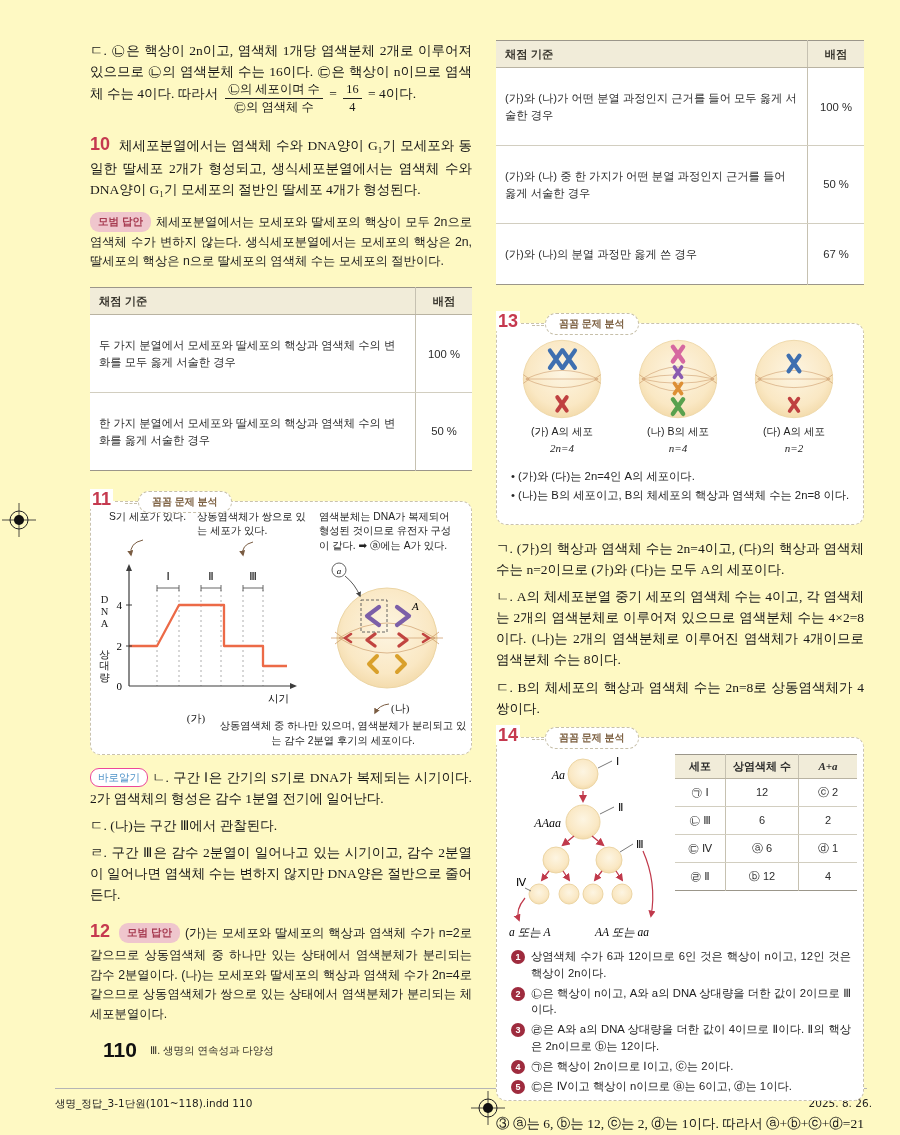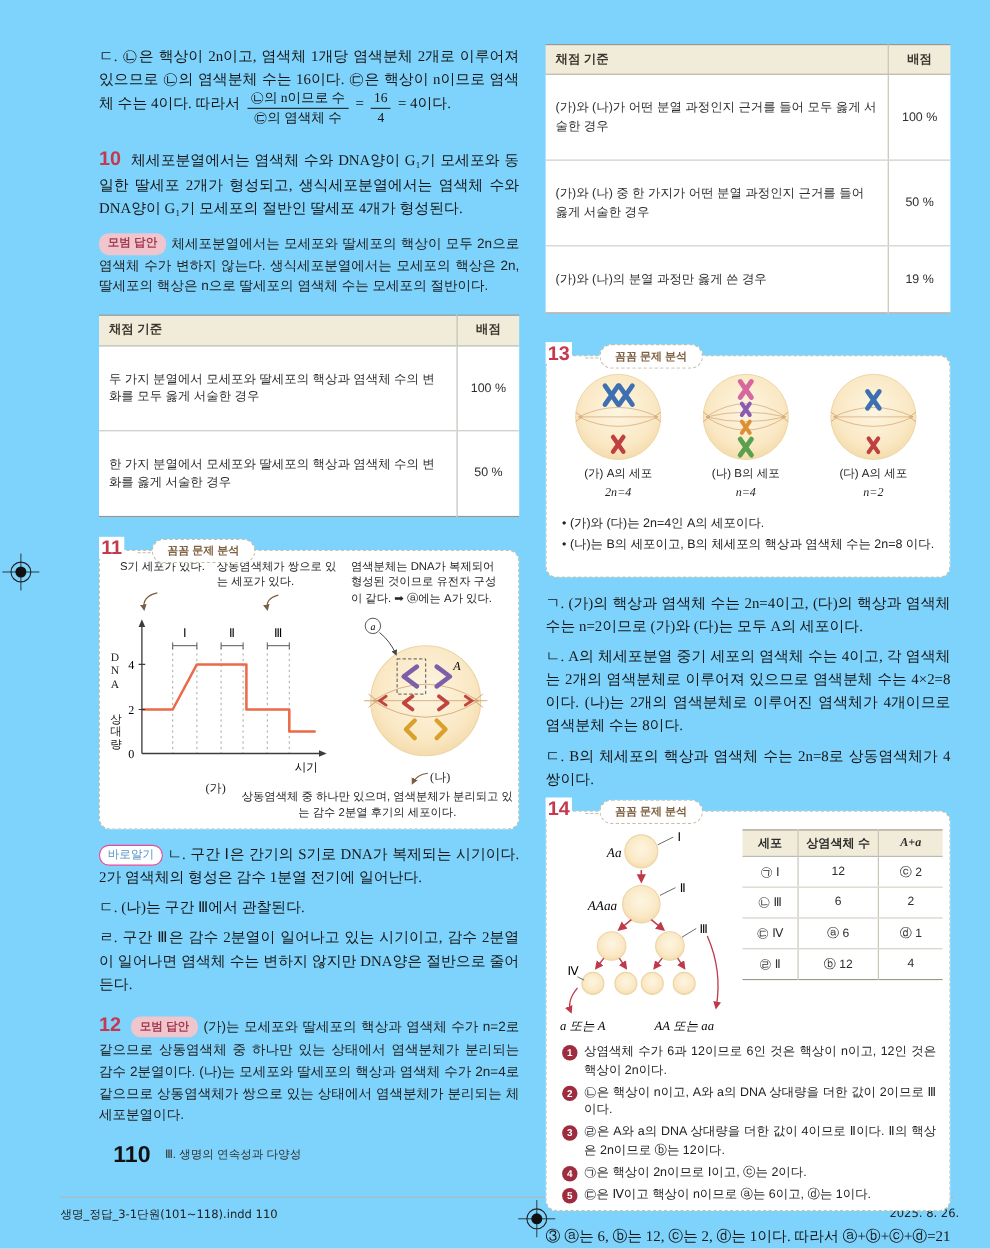--- a/index.html
+++ b/index.html
@@ -1,16 +1,16 @@
 <!DOCTYPE html>
 <html><head>
 <meta charset="utf-8">
 <style>
   html,body{margin:0;padding:0;background:#e8e8e8;}
-  .page{position:relative;width:900px;height:1135px;background:#7dd3fc;margin:0 auto;overflow:hidden;
+  .page{position:relative;width:900px;height:1135px;background:#fef9c3;margin:0 auto;overflow:hidden;
         font-family:"Liberation Sans",sans-serif;color:#1c1c1c;}
   .col{position:absolute;top:40px;}
   #col-left{left:90px;width:382px;}
   #col-right{left:496px;width:368px;}
 
   .body-serif{font-family:"Liberation Serif",serif;font-size:13.5px;line-height:1.56;text-align:justify;color:#171717;margin:0 0 6px 0;}
   .ans-sans{font-family:"Liberation Sans",sans-serif;font-size:12.3px;line-height:1.6;text-align:justify;color:#222;margin:0;}
 
   .qnum{font-weight:bold;font-size:18px;color:#c5394f;margin-right:9px;font-family:"Liberation Sans",sans-serif;}
   .badge-pink{display:inline-block;background:#efc6cd;color:#a63a50;font-weight:bold;font-size:10.5px;
@@ -99,21 +99,21 @@
     <line x1="17" y1="0" x2="17" y2="34" stroke="#222" stroke-width="0.8"></line>
     <line x1="0" y1="17" x2="34" y2="17" stroke="#222" stroke-width="0.8"></line>
     <circle cx="17" cy="17" r="9" fill="none" stroke="#222" stroke-width="1"></circle>
     <circle cx="17" cy="17" r="5" fill="#111"></circle>
   </svg>
 
   <div id="col-left" class="col">
 
     <p class="body-serif">
       <span>ㄷ. ㉡은 핵상이 2n이고, 염색체 1개당 염색분체 2개로 이루어져 있으므로 ㉡의 염색분체 수는 16이다. ㉢은 핵상이 n이므로 염색체 수는 4이다. 따라서</span>
-      <span class="frac"><span class="top">㉡의 n이므로 수</span><span class="bot">㉢의 염색체 수</span></span>
+      <span class="frac"><span class="top">㉡의 세포이며 수</span><span class="bot">㉢의 염색체 수</span></span>
       <span>=</span>
       <span class="frac"><span class="top">16</span><span class="bot">4</span></span>
       <span>= 4이다.</span>
     </p>
 
     <div style="margin-top:14px">
       <p class="body-serif" style="margin-bottom:12px">
         <span class="qnum">10</span><span>체세포분열에서는 염색체 수와 DNA양이 G₁기 모세포와 동일한 딸세포 2개가 형성되고, 생식세포분열에서는 염색체 수와 DNA양이 G₁기 모세포의 절반인 딸세포 4개가 형성된다.</span>
       </p>
       <p class="ans-sans">
@@ -237,21 +237,21 @@
         <tr>
             <td>(가)와 (나)가 어떤 분열 과정인지 근거를 들어 모두 옳게 서술한 경우</td>
             <td class="pts">100 %</td>
           </tr>
         <tr>
             <td>(가)와 (나) 중 한 가지가 어떤 분열 과정인지 근거를 들어 옳게 서술한 경우</td>
             <td class="pts">50 %</td>
           </tr>
         <tr>
             <td>(가)와 (나)의 분열 과정만 옳게 쓴 경우</td>
-            <td class="pts">19 %</td>
+            <td class="pts">67 %</td>
           </tr>
       </tbody>
     </table>
 
     <div style="margin-top:26px">
       <div class="analysis-head">
         <span class="qnum" style="background:#fff;padding:0 2px">13</span><span class="bubble">꼼꼼 문제 분석</span>
       </div>
       <div class="analysis-box" style="height:200px">
 

